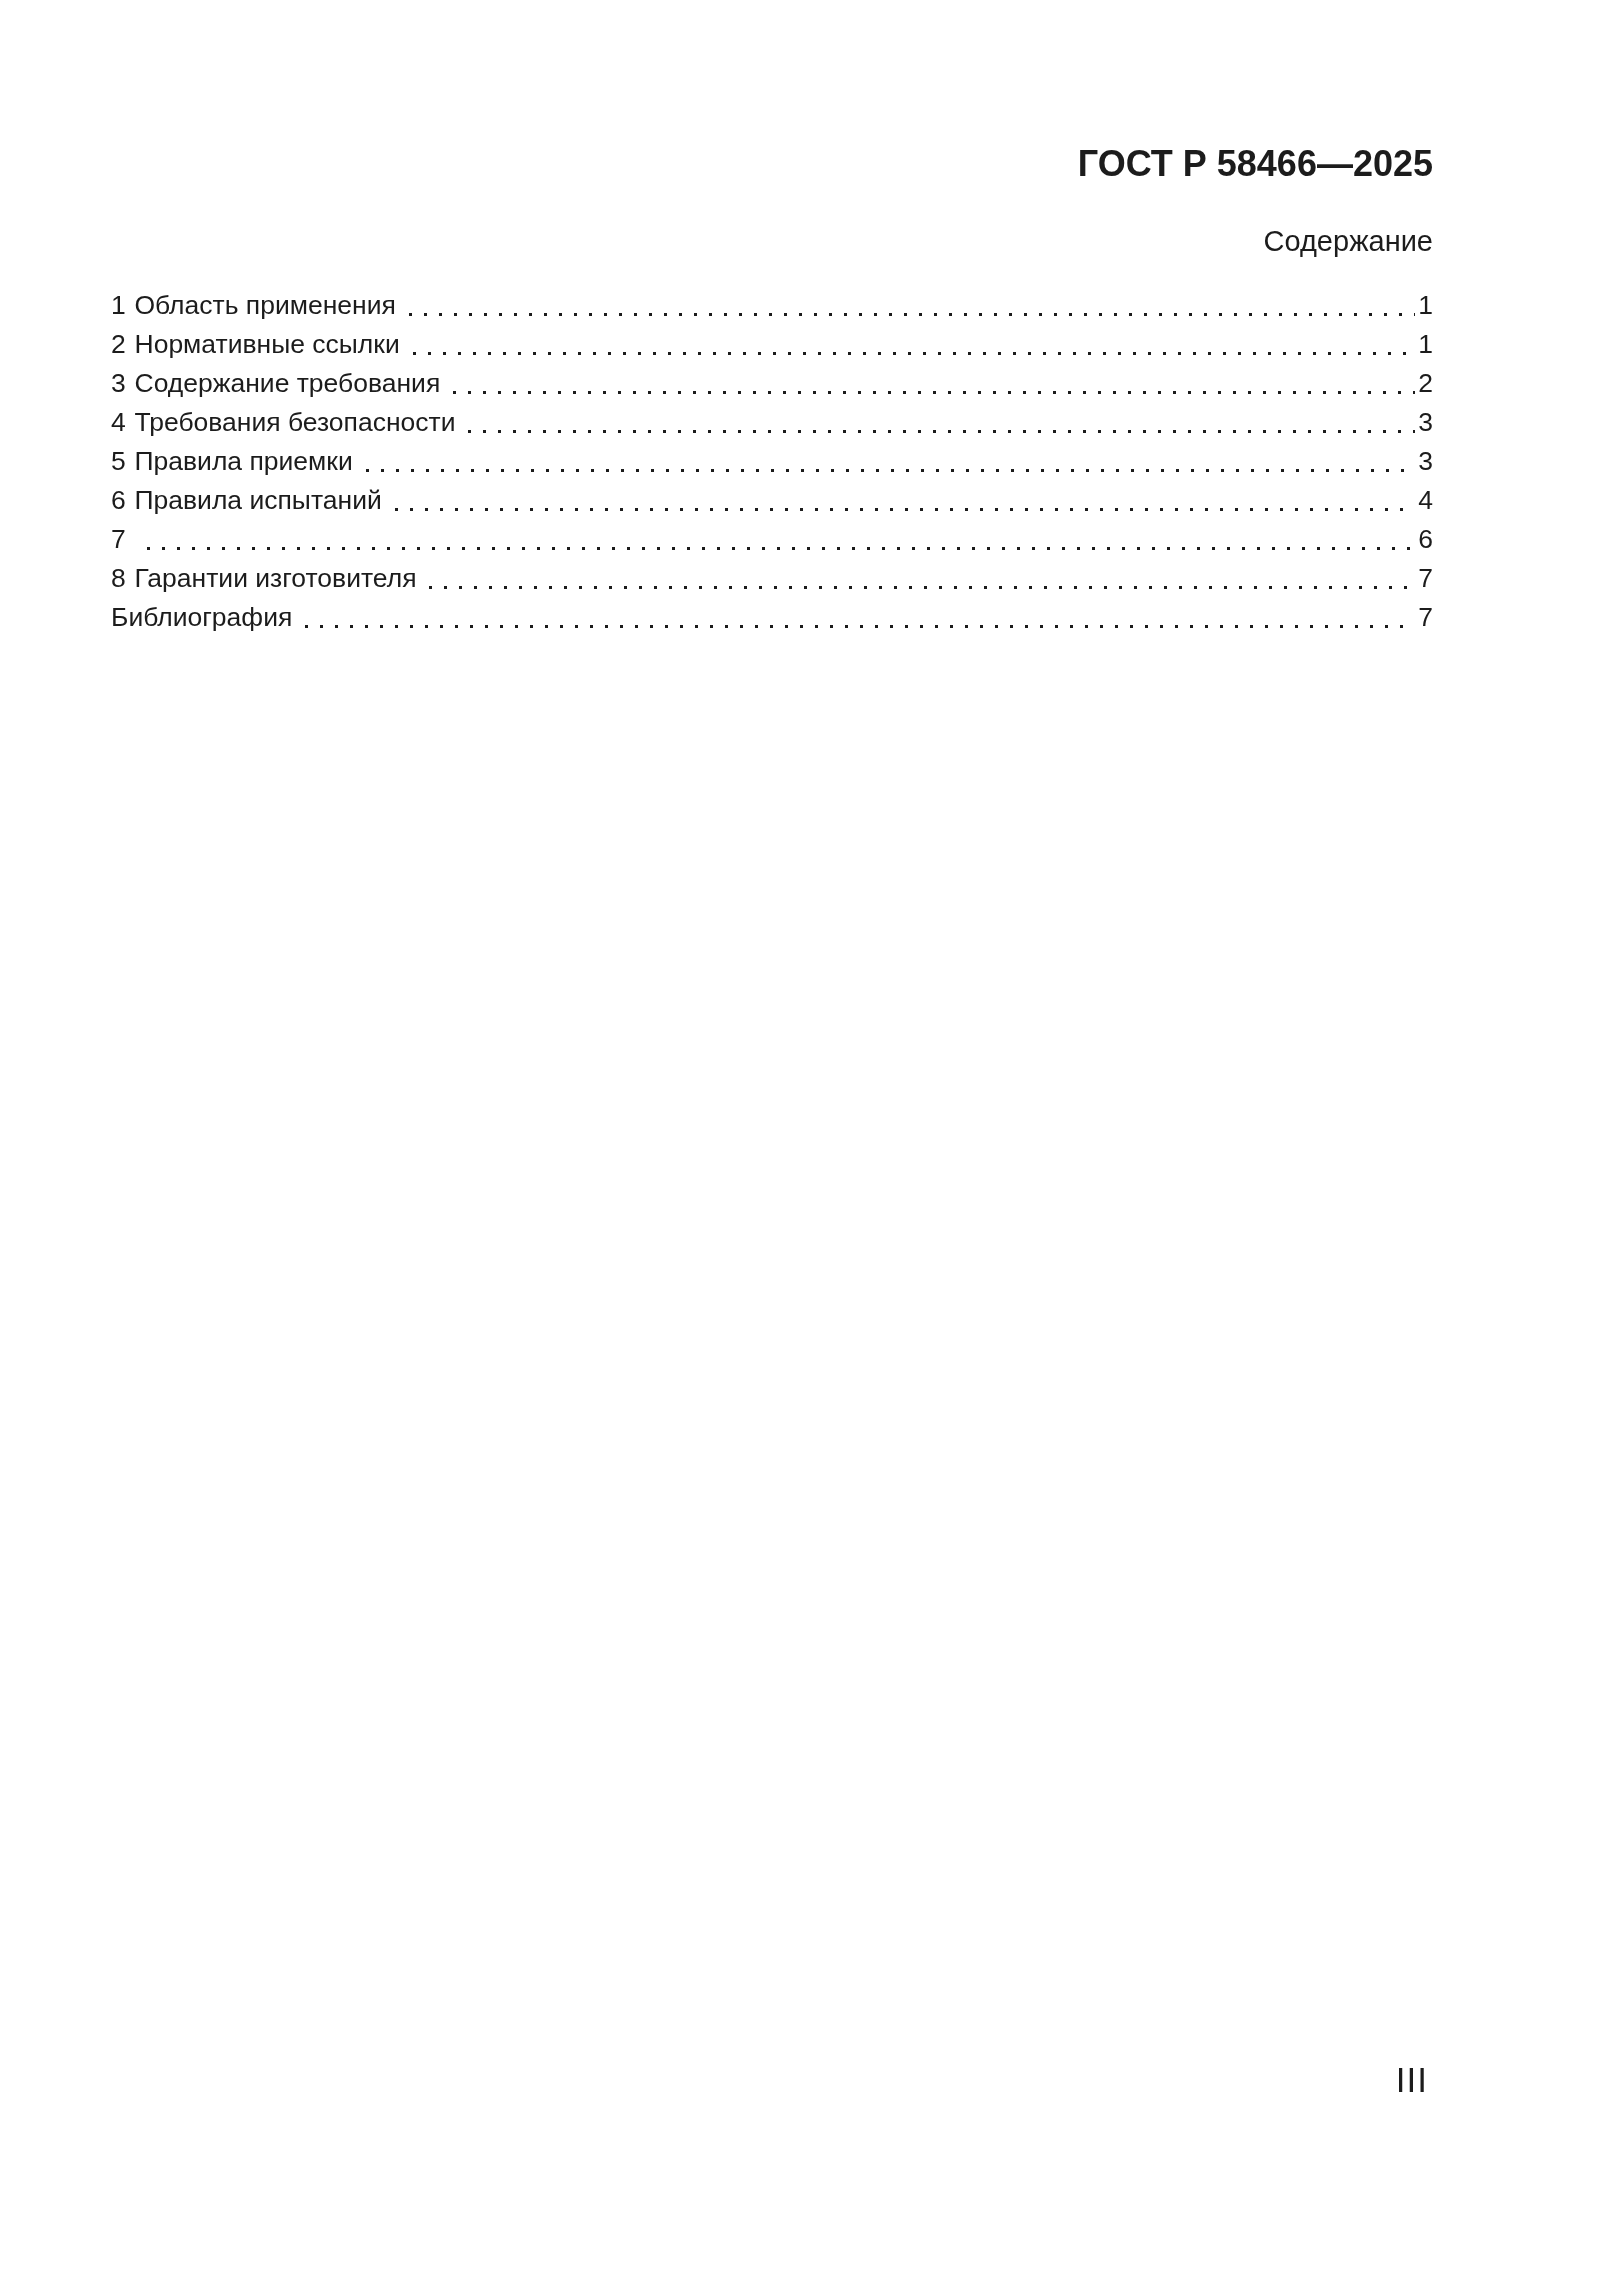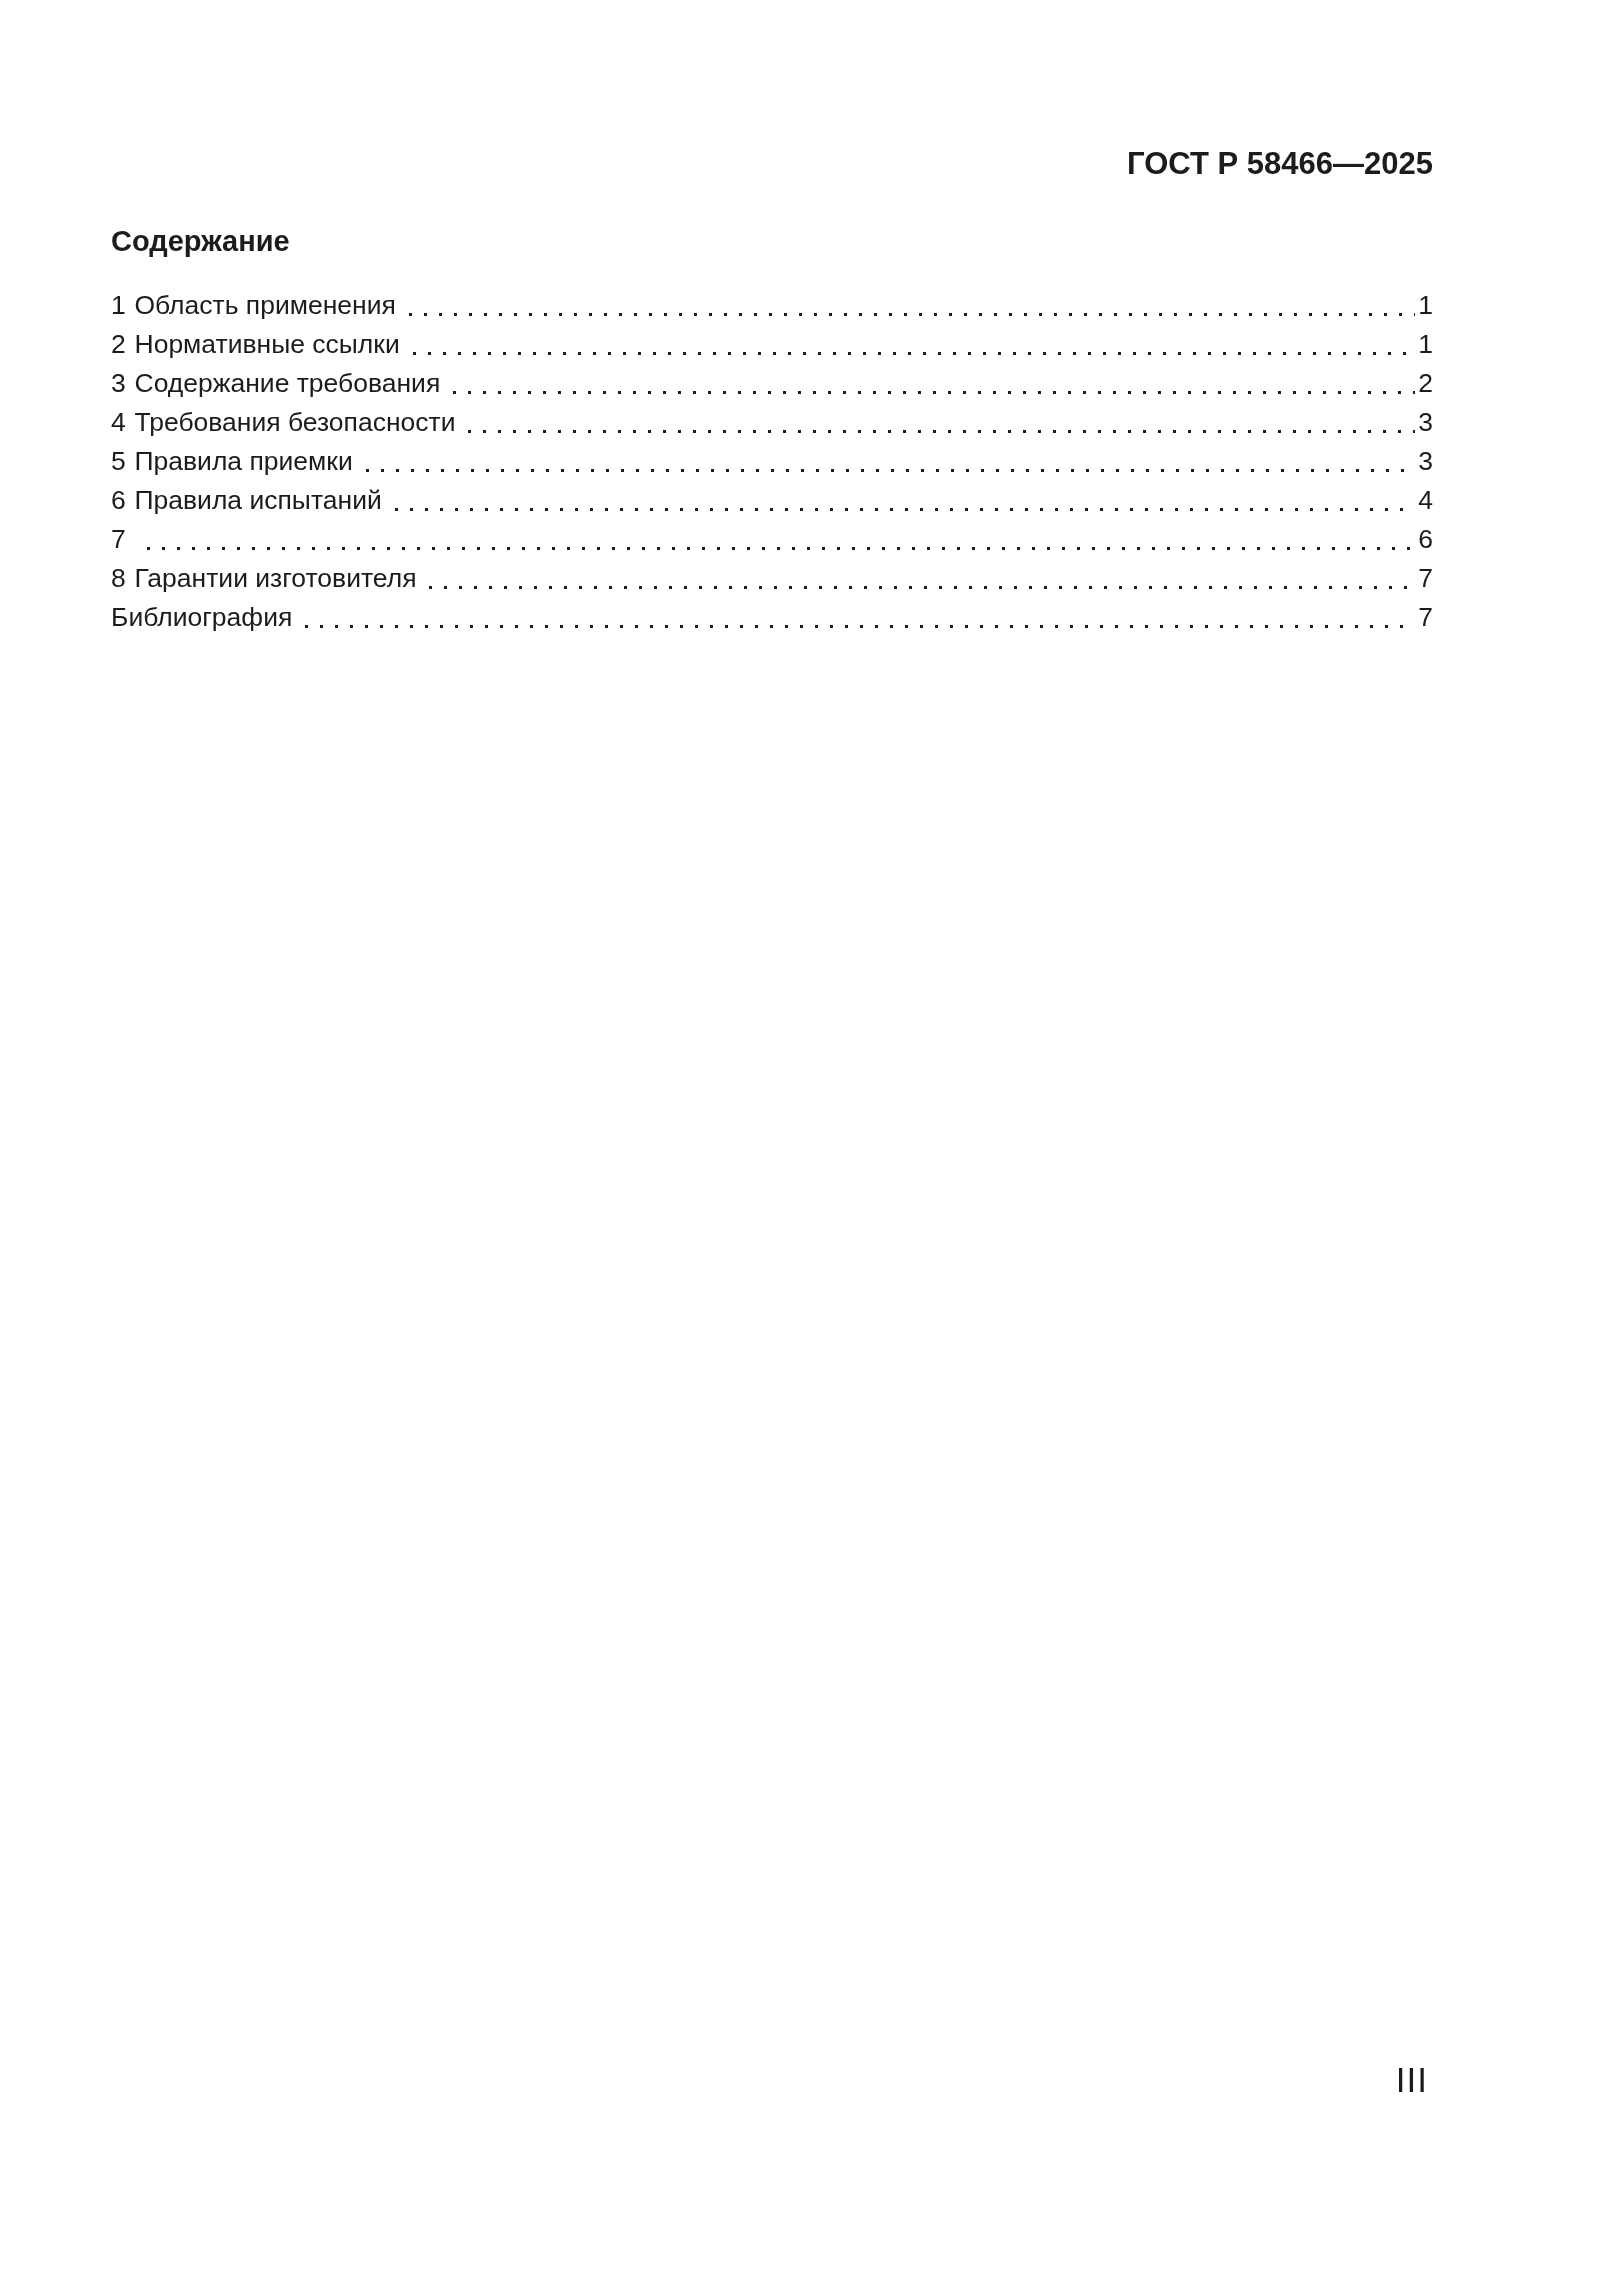--- a/index.html
+++ b/index.html
@@ -14,33 +14,33 @@
     font-family: "Liberation Sans", sans-serif;
     color: #1c1c1c;
     overflow: hidden;
   }
   .doc-header {
     position: absolute;
     top: 147px;
     left: 111px;
     right: 188px;
     text-align: right;
-    font-size: 31px;
+    font-size: 36px;
     font-weight: bold;
     line-height: 33px;
     white-space: nowrap;
   }
   .doc-title {
     position: absolute;
     top: 223px;
     left: 111px;
     right: 188px;
-    text-align: left;
+    text-align: right;
     font-size: 29px;
-    font-weight: bold;
+    font-weight: normal;
     line-height: 37px;
   }
   .toc {
     position: absolute;
     top: 286px;
     left: 111px;
     right: 188px;
     font-size: 26.5px;
   }
   .toc-row {

